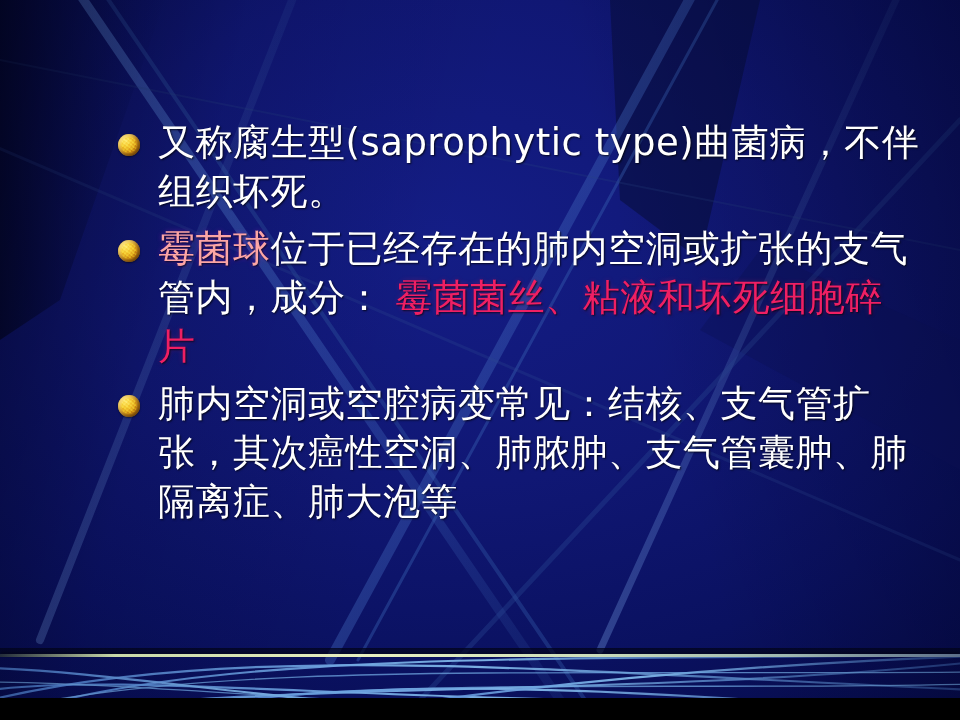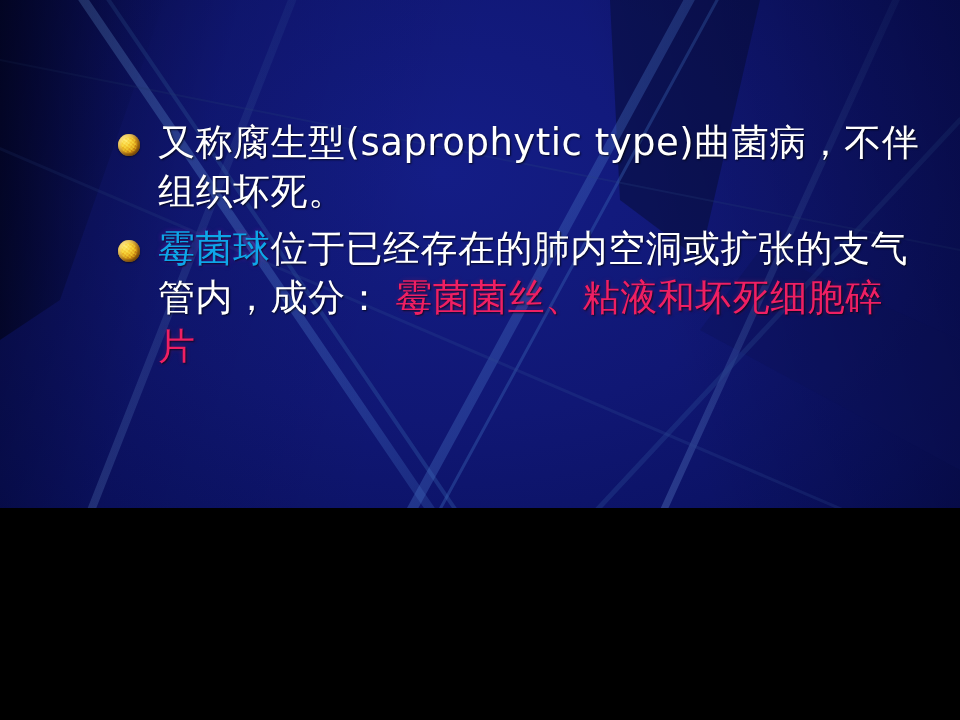--- a/index.html
+++ b/index.html
@@ -8,21 +8,21 @@
     padding: 0;
     background: #000;
   }
   body {
     font-family: "DejaVu Sans", "Liberation Sans", sans-serif;
   }
 
   #slide {
     position: relative;
     width: 960px;
-    height: 508px;
+    height: 698px;
     overflow: hidden;
     background: #0a1160;
   }
 
   
   .bg-base {
     position: absolute;
     inset: 0;
     background:
       radial-gradient(ellipse 900px 620px at 46% 34%, #141d86 0%, #101774 40%, #0a1160 70%, #050a44 100%),
@@ -108,21 +108,21 @@
     letter-spacing: 0.5px;
     text-shadow: 1px 1px 2px rgba(0,0,0,0.75);
     font-family: "DejaVu Sans", "Liberation Sans", sans-serif;
     font-weight: 400;
     display: block;
   }
 
   .seg { white-space: pre-wrap; }
 
   .seg-white   { color: #ffffff; }
-  .seg-magenta { color: #0ea5e9; text-shadow: 1px 1px 2px rgba(0,0,0,0.7), 0 0 5px rgba(226,28,230,0.35); }
+  .seg-magenta { color: #fca5a5; text-shadow: 1px 1px 2px rgba(0,0,0,0.7), 0 0 5px rgba(226,28,230,0.35); }
   .seg-crimson { color: #ef1f63; text-shadow: 1px 1px 2px rgba(0,0,0,0.7), 0 0 5px rgba(239,31,99,0.30); }
 
   .b1 { margin-bottom: 8px; }
   .b2 { margin-bottom: 8px; }
   .b3 { margin-bottom: 8px; }
   .b4 { margin-bottom: 0; }
 </style>
 </head>
 <body>
 
@@ -194,16 +194,20 @@
     <div class="bullet-row b1">
       <span class="bullet-marker"></span>
       <span class="bullet-text"><span class="seg seg-white">又称腐生型(saprophytic type)曲菌病，不伴组织坏死。</span></span>
     </div>
 
     <div class="bullet-row b2">
       <span class="bullet-marker"></span>
       <span class="bullet-text"><span class="seg seg-magenta">霉菌球</span><span class="seg seg-white">位于已经存在的肺内空洞或扩张的支气管内，成分：</span><span class="seg seg-crimson"> 霉菌菌丝、粘液和坏死细胞碎片</span></span>
     </div>
 
+    <div class="bullet-row b3">
+      <span class="bullet-marker"></span>
+      <span class="bullet-text"><span class="seg seg-white">肺内空洞或空腔病变常见：结核、支气管扩张，其次癌性空洞、肺脓肿、支气管囊肿、肺隔离症、肺大泡等</span></span>
+    </div>
 
 
   </div>
 </div>
 
 </body></html>

